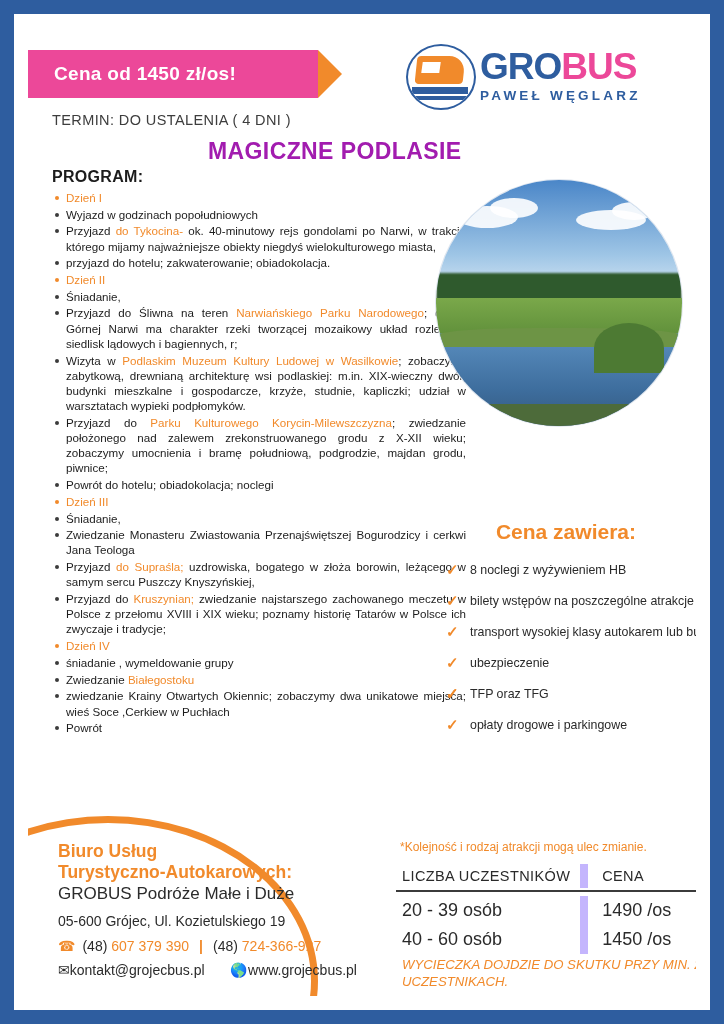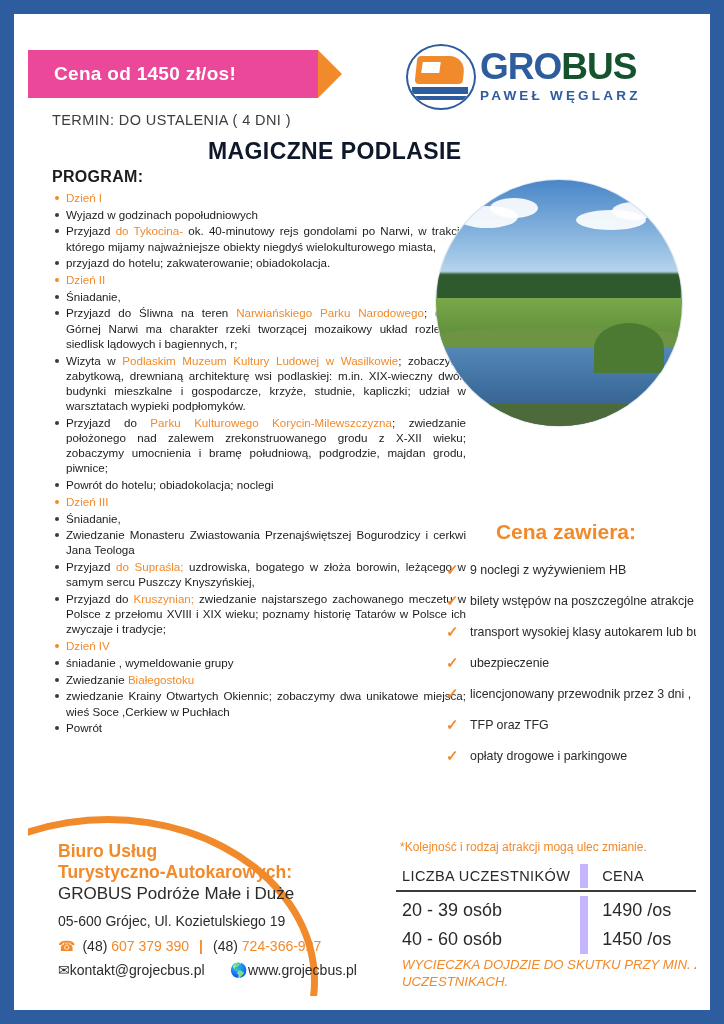--- a/index.html
+++ b/index.html
@@ -73,33 +73,33 @@
   .logo-mark .stripe2{
     position:absolute;left:4px;top:50px;width:56px;height:4px;background:#2e5d9f;
   }
   .logo-text{
     position:absolute;left:74px;top:4px;
   }
   .logo-text .name{
     font-size:37px;font-weight:bold;letter-spacing:-1px;line-height:38px;
   }
   .logo-text .name .gro{color:#2e5d9f;}
-  .logo-text .name .bus{color:#14532d;}
+  .logo-text .name .bus{color:#ec4899;}
   .logo-text .sub{
     font-size:13.5px;letter-spacing:3.2px;color:#2e5d9f;font-weight:bold;
     margin-top:2px;
   }
   
   .term{
     position:absolute;left:24px;top:84px;
     font-size:14.5px;color:#3d3d3d;letter-spacing:.4px;
   }
   .maintitle{
     position:absolute;left:180px;top:110px;
-    font-size:23px;font-weight:bold;color:#0f172a;letter-spacing:.4px;
+    font-size:23px;font-weight:bold;color:#a21caf;letter-spacing:.4px;
   }
   
   .program-h{
     position:absolute;left:24px;top:140px;
     font-size:16px;font-weight:bold;color:#1c1c1c;letter-spacing:.3px;
   }
   .program{
     position:absolute;left:24px;top:162px;width:414px;
     font-size:11.6px;line-height:15.2px;
     text-align:justify;
@@ -273,25 +273,25 @@
       <div class="treeline"></div>
       <div class="field"></div>
       <div class="water"></div>
       <div class="bank"></div>
       <div class="reed"></div>
       <div class="shore"></div>
     </div>
 
     <div class="includes-h">Cena zawiera:</div>
     <div class="includes" id="includes-list">
-        <div class="inc-item"><span class="chk">✓</span><span>9 noclegi z wyżywieniem HB</span></div>
+        <div class="inc-item"><span class="chk">✓</span><span>8 noclegi z wyżywieniem HB</span></div>
         <div class="inc-item"><span class="chk">✓</span><span>bilety wstępów na poszczególne atrakcje</span></div>
         <div class="inc-item"><span class="chk">✓</span><span>transport wysokiej klasy autokarem lub busem</span></div>
         <div class="inc-item"><span class="chk">✓</span><span>ubezpieczenie</span></div>
-        <div class="inc-item"><span class="chk">✓</span><span>licencjonowany przewodnik przez 3 dni ,</span></div>
+        <div class="inc-item"><span class="chk">✓</span></div>
         <div class="inc-item"><span class="chk">✓</span><span>TFP oraz TFG</span></div>
         <div class="inc-item"><span class="chk">✓</span><span>opłaty drogowe i parkingowe</span></div>
       </div>
 
     <div class="note">*Kolejność i rodzaj atrakcji mogą ulec zmianie.</div>
 
     <div class="ptable">
       <div class="row head">
         <div class="c1">LICZBA UCZESTNIKÓW</div>
         <div class="c2">CENA</div>

